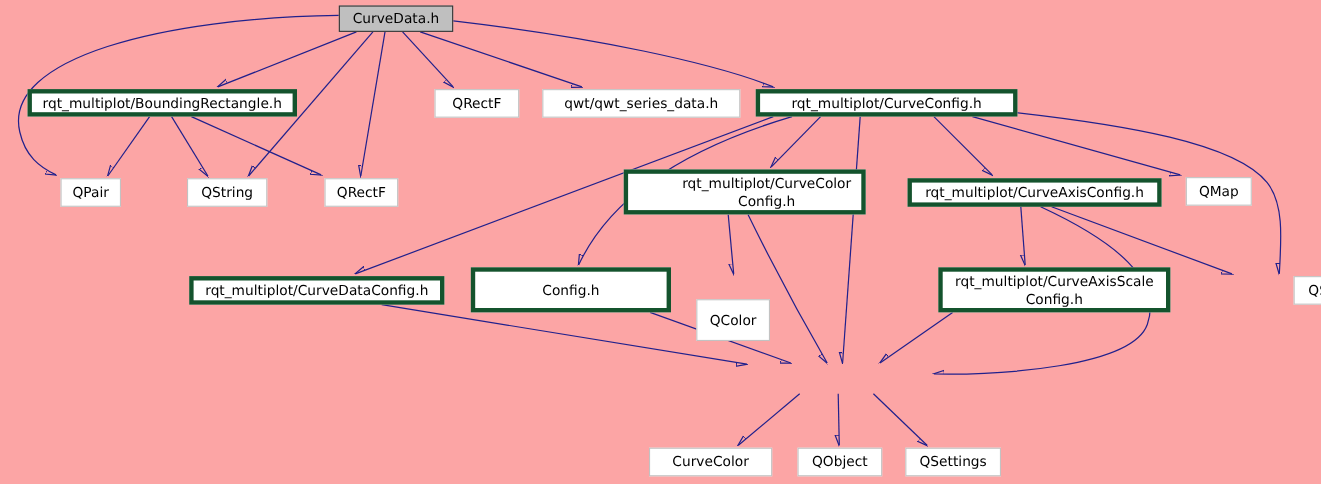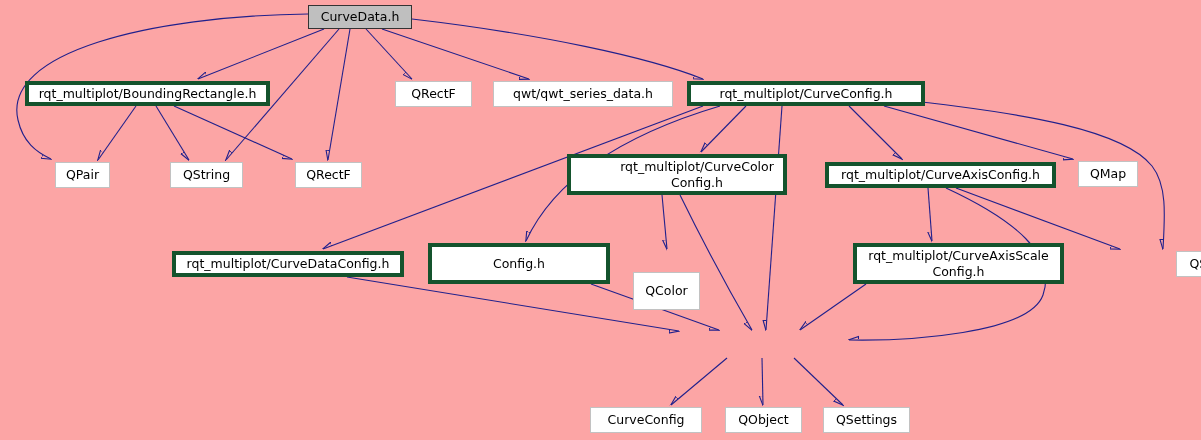--- a/index.html
+++ b/index.html
@@ -134,21 +134,21 @@
     <span>rqt_multiplot/CurveAxisScale</span>
     <span>Config.h</span>
   </div>
 
   <div class="node" style="left:1176px;top:251px;width:74px;height:26px;">
     <span>QString</span>
   </div>
 
 
   <div class="node" style="left:590px;top:407px;width:112px;height:26px;">
-    <span>CurveConfig</span>
+    <span>CurveColor</span>
   </div>
 
   <div class="node" style="left:725px;top:407px;width:77px;height:26px;">
     <span>QObject</span>
   </div>
 
   <div class="node" style="left:823px;top:407px;width:87px;height:26px;">
     <span>QSettings</span>
   </div>
 

